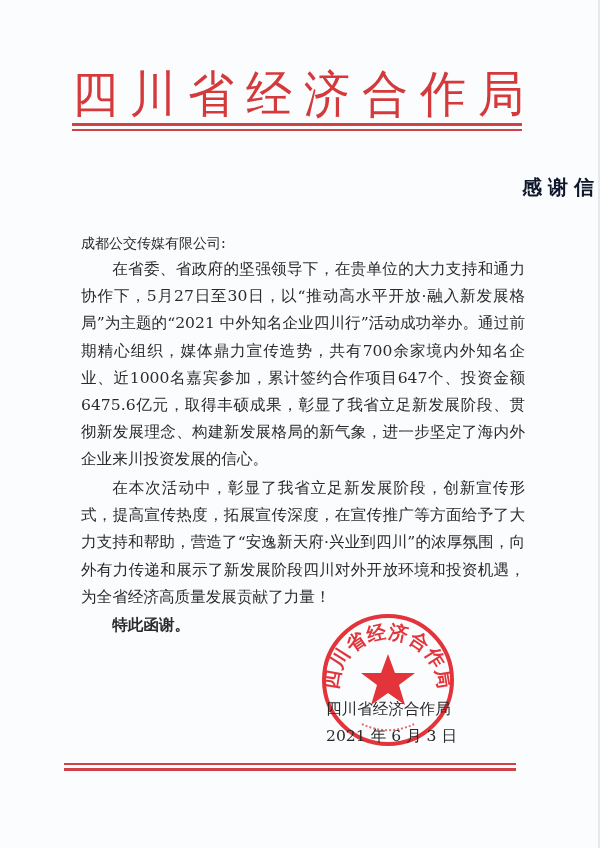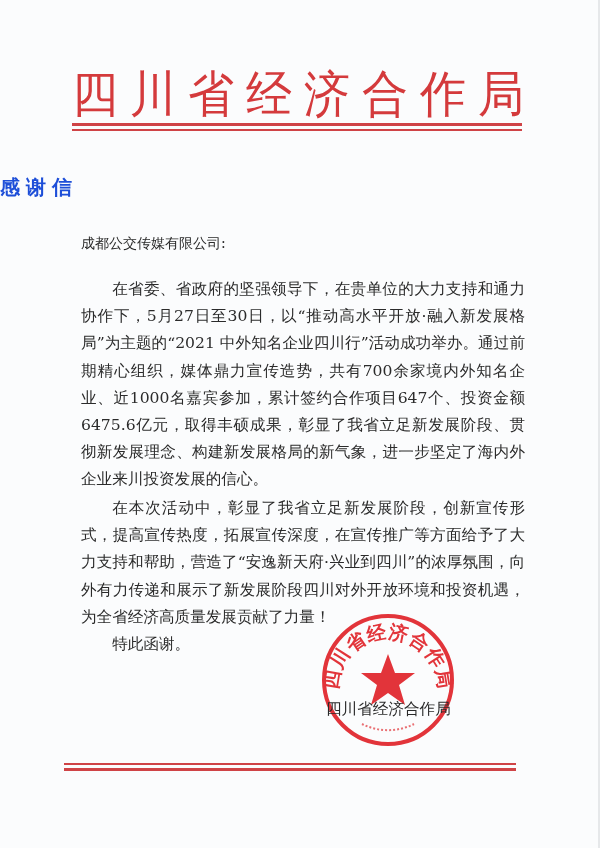--- a/index.html
+++ b/index.html
@@ -14,29 +14,29 @@
     color: #d43a3c; font-size: 46px; line-height: 48px; letter-spacing: 0;
     font-family: "DejaVu Serif", serif; font-weight: normal;
   }
   .letterhead span { display: inline-block; transform: scaleY(1.08); }
   .rule { position: absolute; left: 72px; width: 450px; background: #cf4346; }
   .rule.h1 { top: 123px; height: 3px; }
   .rule.h2 { top: 129px; height: 2px; }
   .rule.f1 { top: 763px; left: 64px; width: 452px; height: 2px; }
   .rule.f2 { top: 768px; left: 64px; width: 452px; height: 3px; }
   .title {
-    position: absolute; left: 0; width: 600px; top: 174px; text-align: left;
-    font-size: 20px; font-weight: bold; letter-spacing: 6px; color: #1d4ed8;
+    position: absolute; left: 0; width: 600px; top: 174px; text-align: right;
+    font-size: 20px; font-weight: bold; letter-spacing: 6px; color: #0f172a;
   }
-  .body-text { position: absolute; left: 81px; width: 444px; font-size: 15.6px; line-height: 27.2px; color: #2b2b2b; margin-top: 20px; }
+  .body-text { position: absolute; left: 81px; width: 444px; font-size: 15.6px; line-height: 27.2px; color: #2b2b2b; }
   .salutation { position: absolute; left: 81px; top: 230px; font-size: 14px; line-height: 27px; }
   .para { margin: 0; text-indent: 2em; text-align: justify; text-justify: inter-character; }
   .p1 { top: 256px; }
   .p2 { top: 475px; }
-  .p3 { top: 611px; }
+  .p3 { top: 611px; font-weight: bold; }
   .signature { position: absolute; left: 326px; top: 696px; font-size: 15.6px; line-height: 27px; z-index: 3; }
   .signature div { white-space: nowrap; }
   .stamp { position: absolute; left: 320px; top: 612px; width: 136px; height: 136px; z-index: 2; opacity: 0.92; }
 </style>
 </head>
 <body>
 
 <div class="page-edge"></div>
 
 <div class="letterhead">
@@ -74,16 +74,17 @@
   <circle cx="68" cy="68" r="64" fill="none" stroke="#e0242a" stroke-width="4"></circle>
   <text font-family="DejaVu Sans, sans-serif" font-size="19" font-weight="bold" fill="#e0242a" letter-spacing="1">
     <textPath href="#arcTop" startOffset="50%" text-anchor="middle">四川省经济合作局</textPath>
   </text>
   <polygon fill="#e0242a" points="68,42 75,61 95,61 79,73 85,93 68,81 51,93 57,73 41,61 61,61"></polygon>
   <path d="M 42 112 A 58 58 0 0 0 94 112" fill="none" stroke="#e0242a" stroke-width="2" stroke-dasharray="2 2" opacity="0.7"></path>
 </svg>
 
 <div class="signature">
   <div>四川省经济合作局</div>
+  <div>2021 年 6 月 3 日</div>
 </div>
 
 <div class="rule f1"></div>
 <div class="rule f2"></div>
 
 </body></html>

